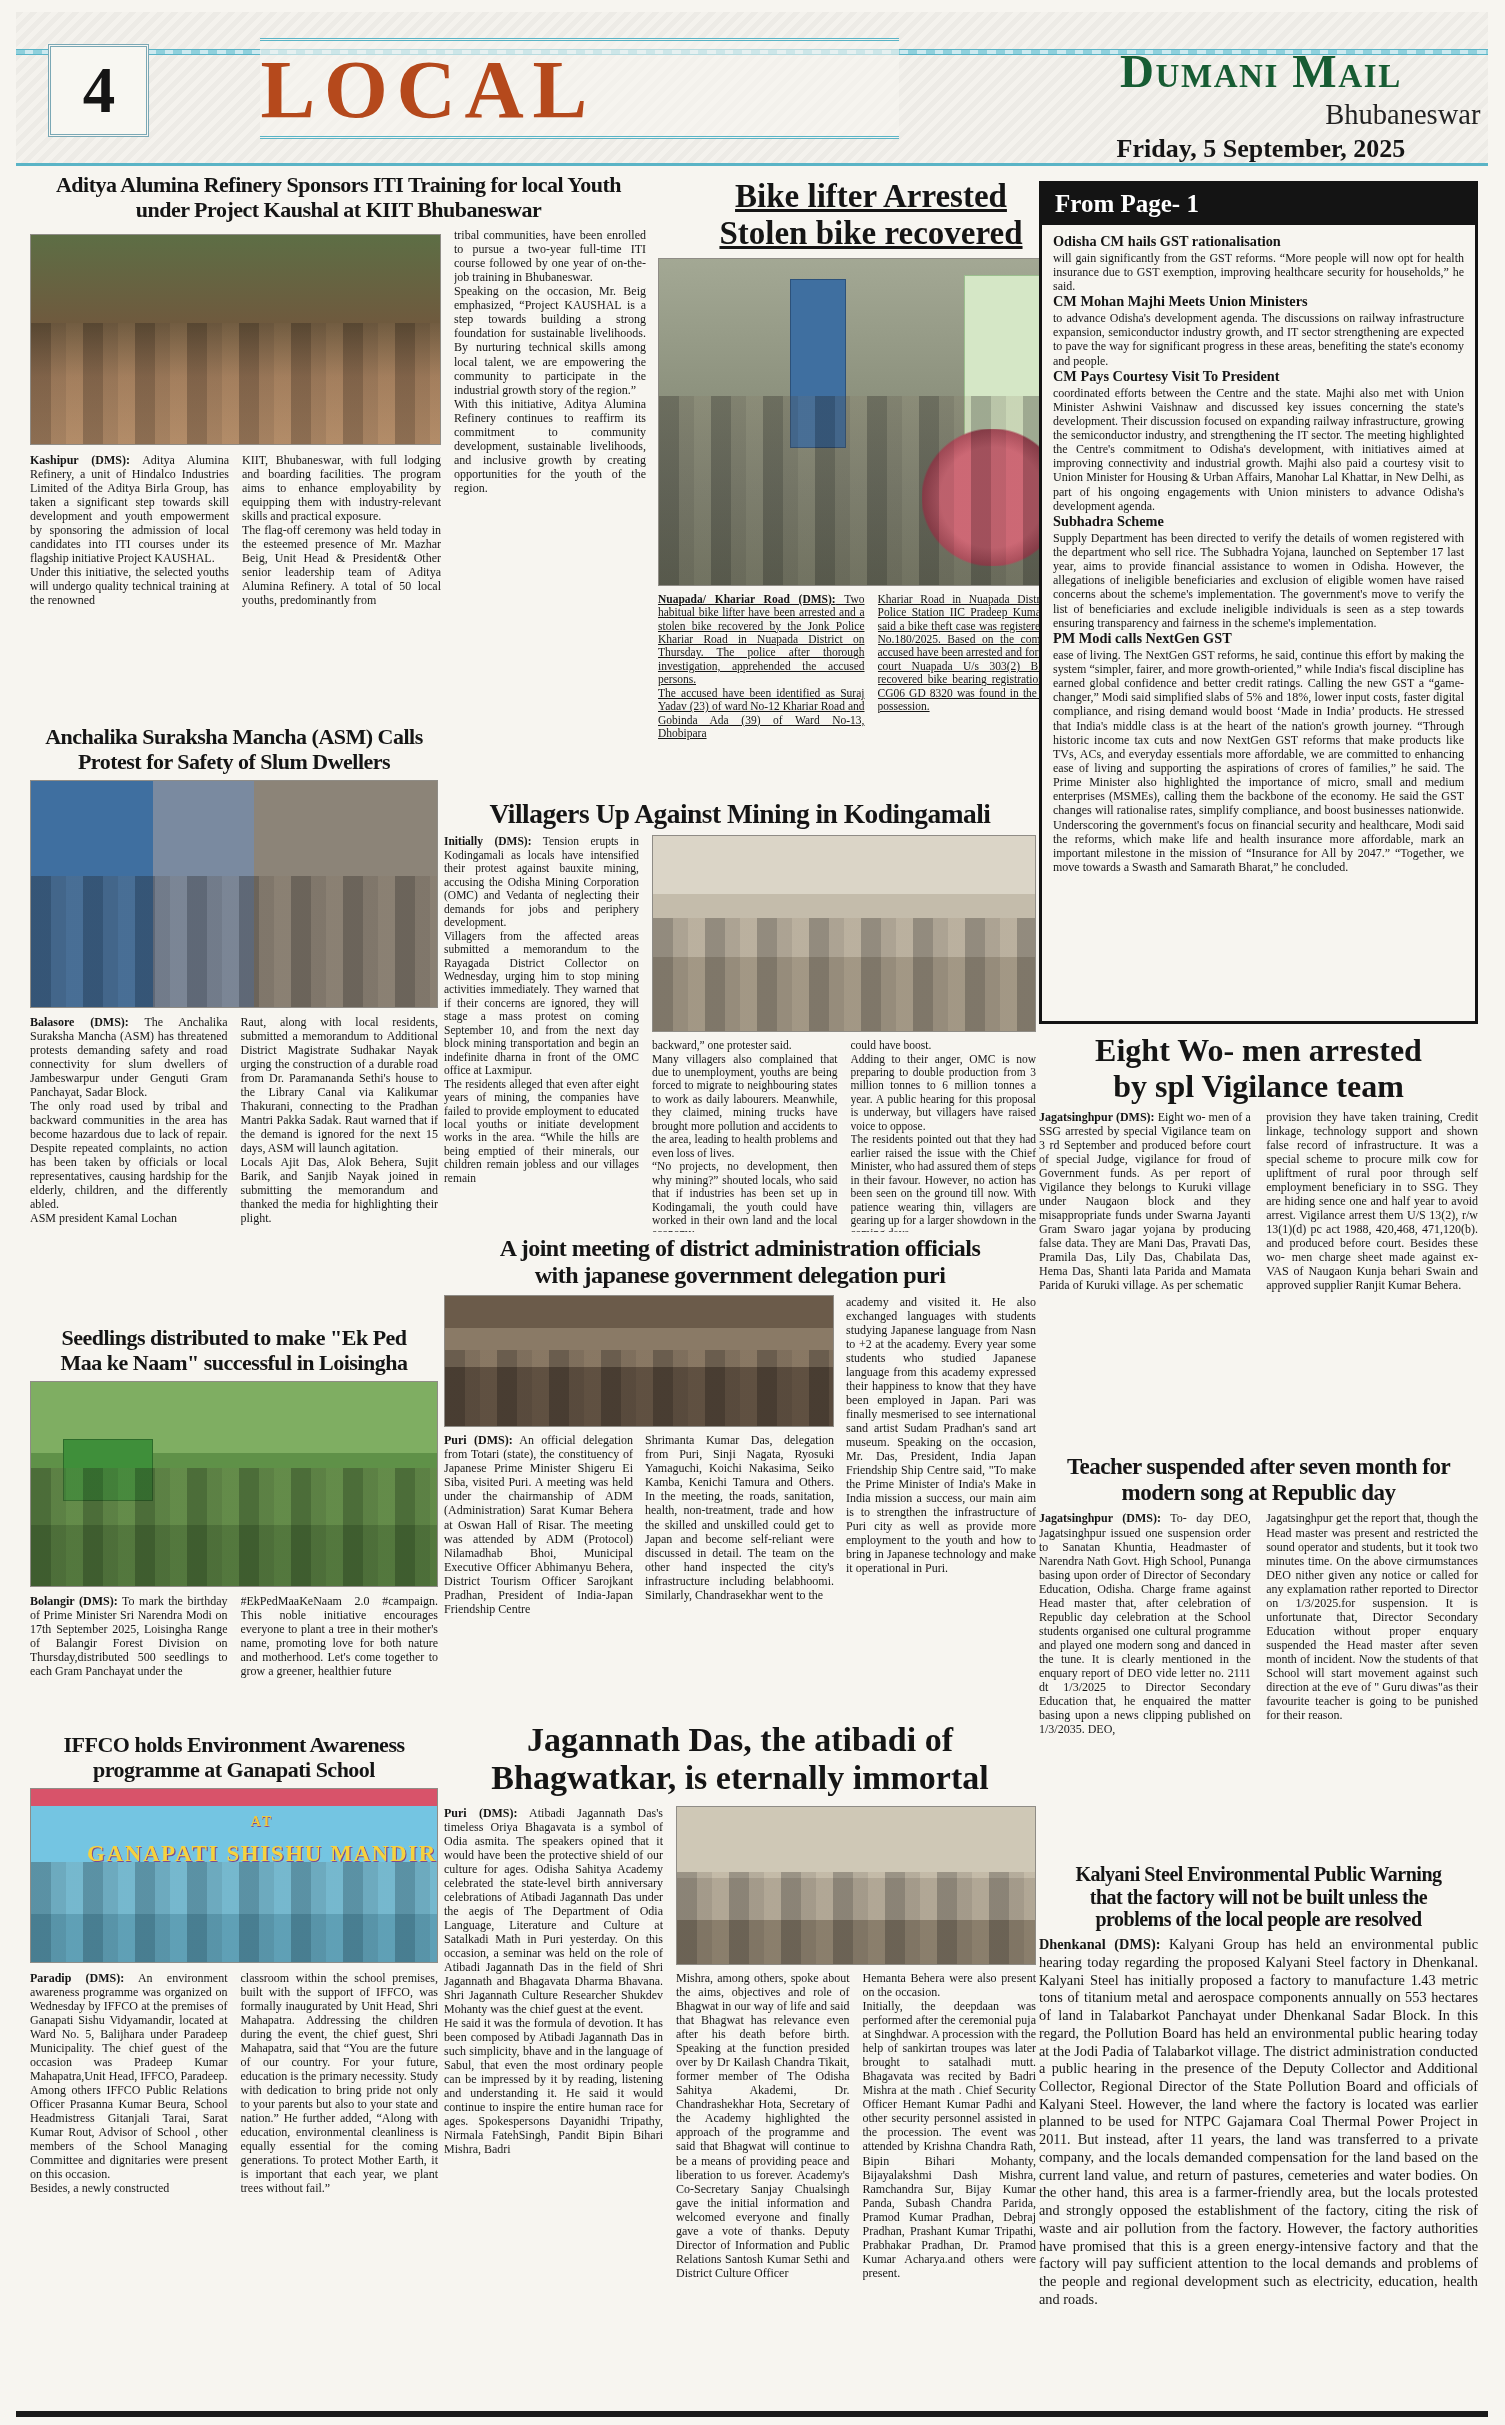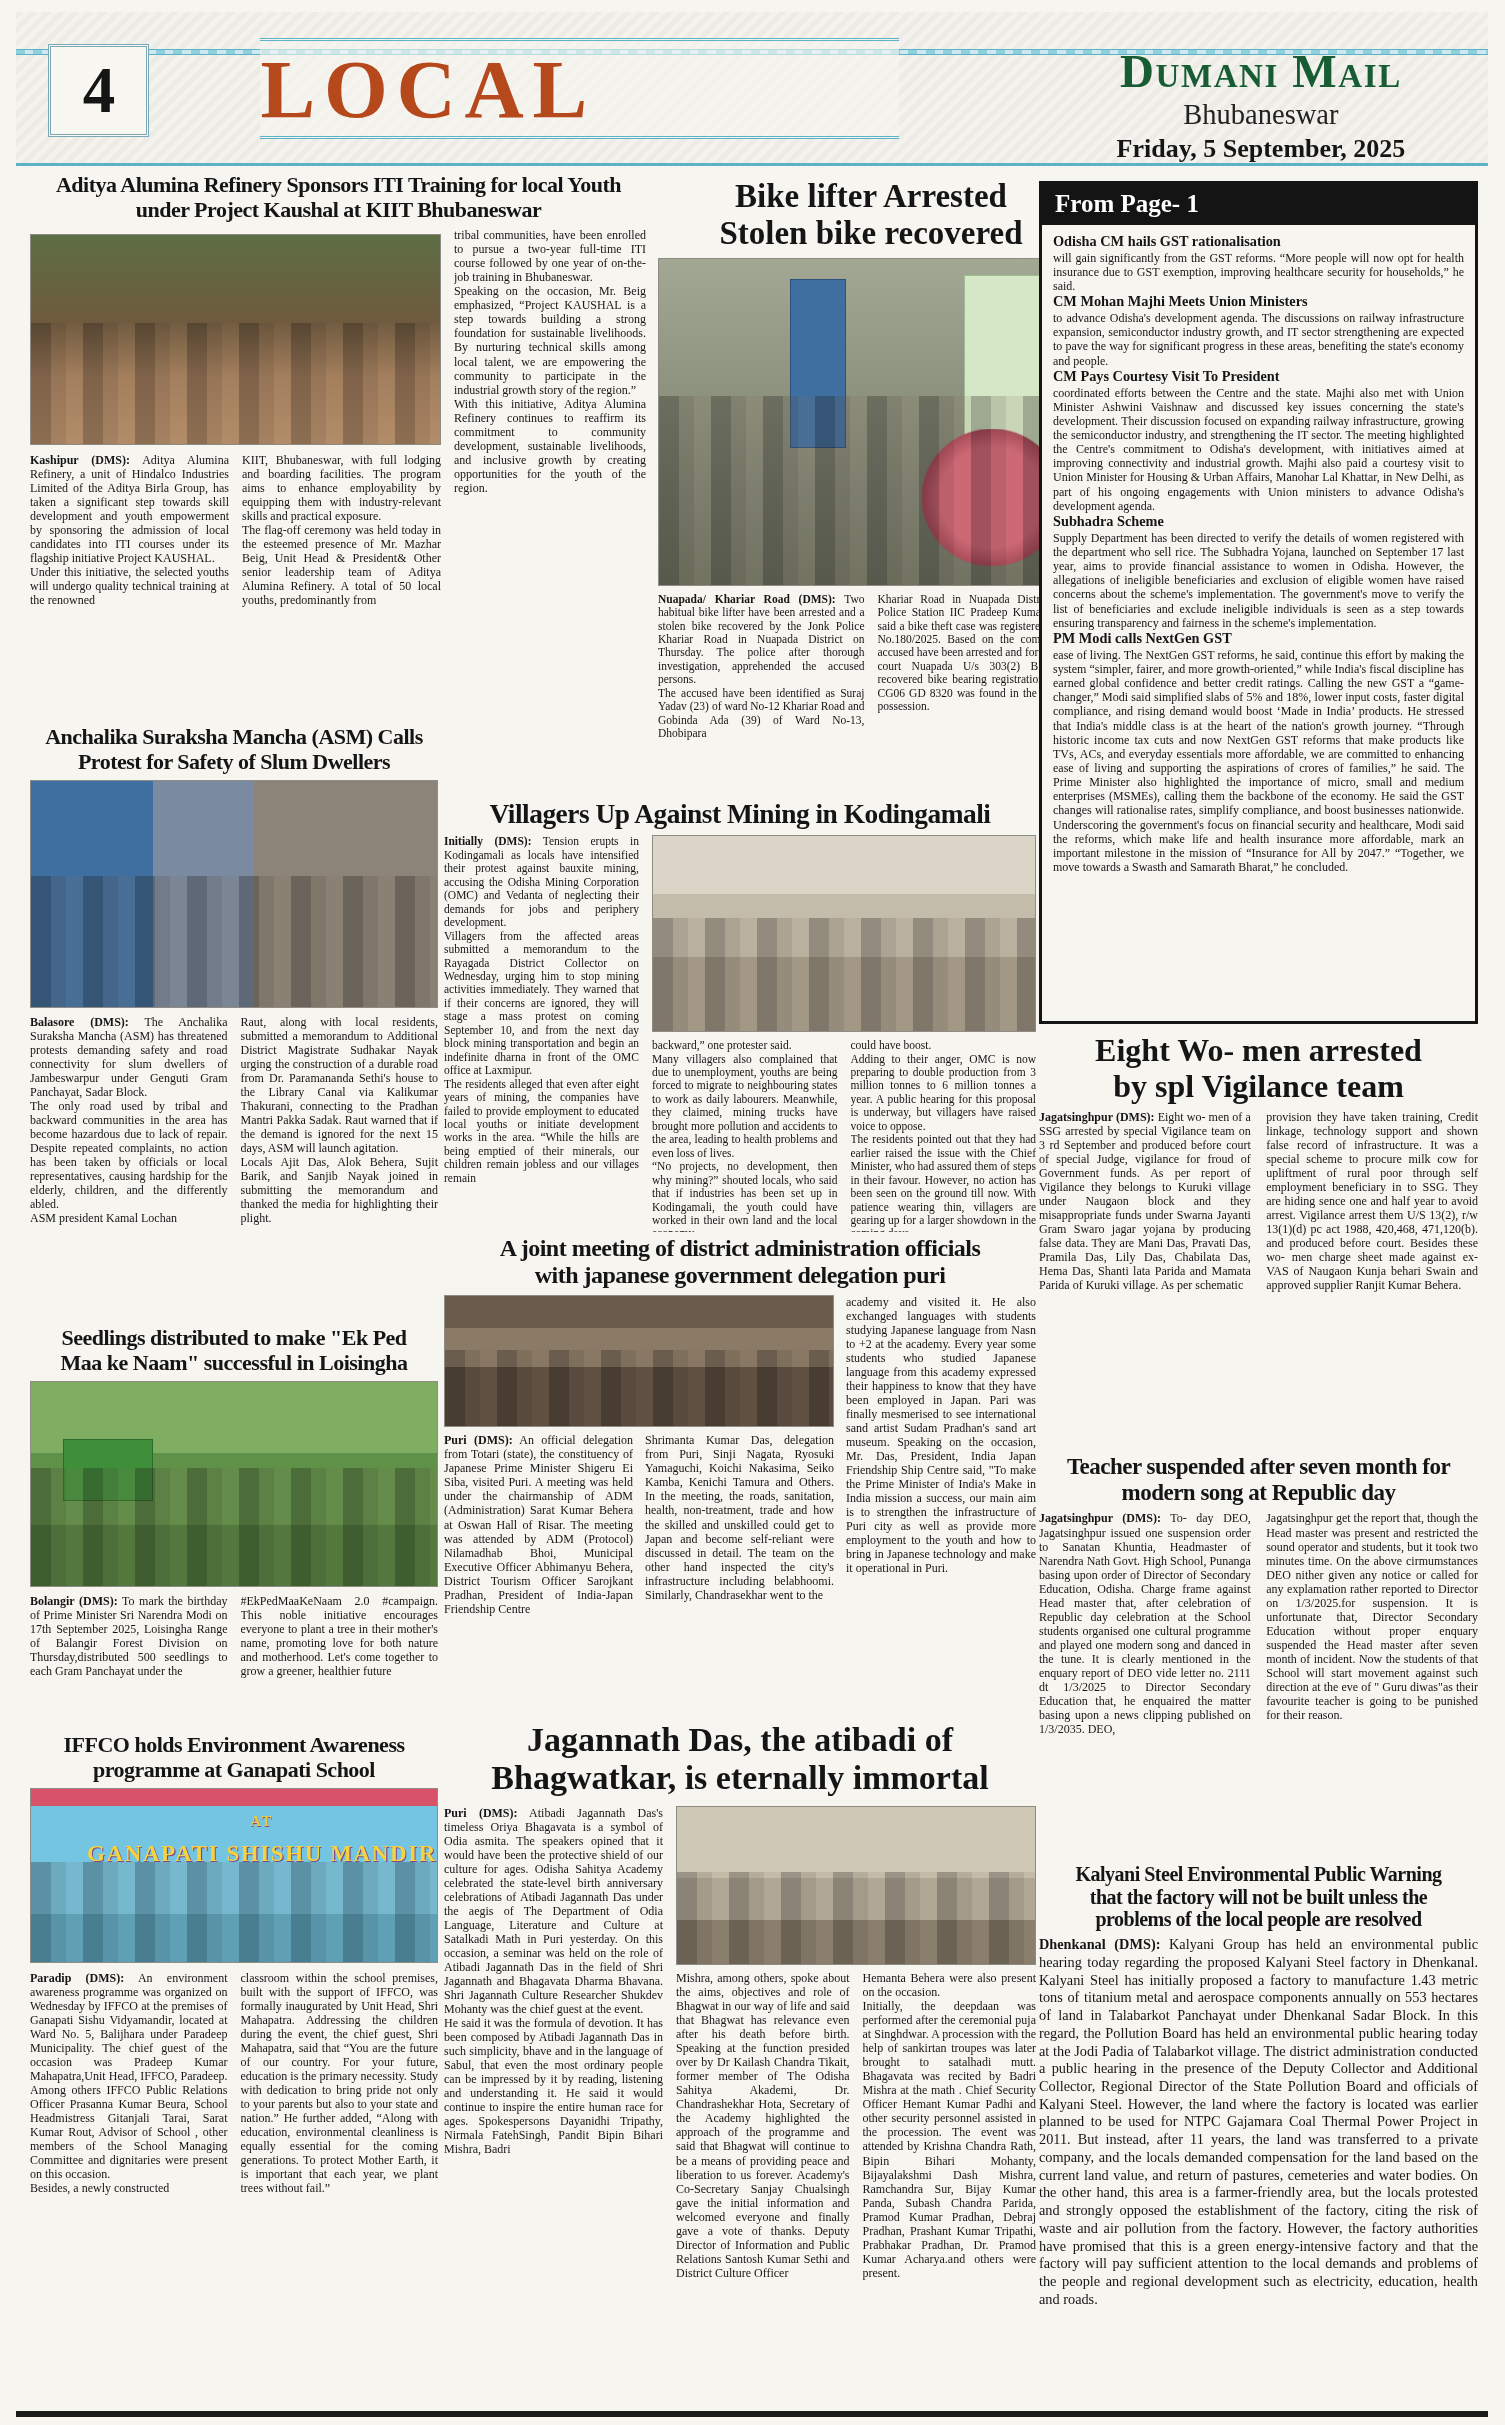--- a/index.html
+++ b/index.html
@@ -31,21 +31,21 @@
     position:absolute; left:244px; top:26px; width:639px; text-align:left;
     border-top:3.8px double #5ab4c6; border-bottom:3.8px double #5ab4c6;
     padding:7.7px 0 5.5px 0; background:rgba(247,245,240,.6);
   }
   .local-title {
     font-size:82px; line-height:1; font-weight:bold; color:#b5491c;
     letter-spacing:8.8px;
   }
   .masthead { position:absolute; left:1025px; top:36px; width:439px; text-align:center; }
   .paper-name { font-size:47px; line-height:1; font-weight:bold; color:#175c33; font-variant:small-caps; letter-spacing:1.6px; }
-  .masthead-city { font-size:28.5px; margin-top:4.4px; color:#222; }
+  .masthead-city { font-size:28.5px; margin-top:4.4px; color:#222;text-align:right; }
   .masthead-date { font-size:26px; margin-top:2.2px; font-weight:bold; }
   
   .article { position:absolute; overflow:hidden; }
   .hl {
     font-weight:bold; text-align:center; line-height:1.13;
     letter-spacing:-0.5px; white-space:pre-line; margin-bottom:5.5px;
   }
   .body-row { display:flex; gap:13px; align-items:flex-start; }
   .col {
     text-align:justify; font-size:12px; line-height:1.17;
@@ -120,21 +120,21 @@
           <div class="col" style="flex:1;">KIIT, Bhubaneswar, with full lodging and boarding facilities. The program aims to enhance employability by equipping them with industry-relevant skills and practical exposure.
 The flag-off ceremony was held today in the esteemed presence of Mr. Mazhar Beig, Unit Head &amp; President&amp; Other senior leadership team of Aditya Alumina Refinery. A total of 50 local youths, predominantly from</div>
         </div>
       </div>
       <div class="col" style="width:192px;">tribal communities, have been enrolled to pursue a two-year full-time ITI course followed by one year of on-the-job training in Bhubaneswar.
 Speaking on the occasion, Mr. Beig emphasized, “Project KAUSHAL is a step towards building a strong foundation for sustainable livelihoods. By nurturing technical skills among local talent, we are empowering the community to participate in the industrial growth story of the region.”
 With this initiative, Aditya Alumina Refinery continues to reaffirm its commitment to community development, sustainable livelihoods, and inclusive growth by creating opportunities for the youth of the region.</div>
     </div>
   </div>
 
-  <div class="article" style="left:658px; top:178px; width:426px; height:620px;">
+  <div class="article" style="left:658px; top:178px; width:426px; height:620px;text-decoration:underline;">
     <div class="hl" style="font-size:33px; letter-spacing:0;">Bike lifter Arrested
 Stolen bike recovered</div>
     <div class="photo photo-bike crowd" style="height:328px; margin-bottom:6.6px;">
       <div class="poster-green"></div>
       <div class="poster-blue"></div>
       <div class="bike-blob"></div>
     </div>
     <div class="body-row">
       <div class="col tight" style="flex:1;"><span class="dateline">Nuapada/ Khariar Road (DMS):</span><span> Two habitual bike lifter have been arrested and a stolen bike recovered by the Jonk Police Khariar Road in Nuapada District on Thursday. The police after thorough investigation, apprehended the accused persons.
 The accused have been identified as Suraj Yadav (23) of ward No-12 Khariar Road and Gobinda Ada (39) of Ward No-13, Dhobipara</span></div>

